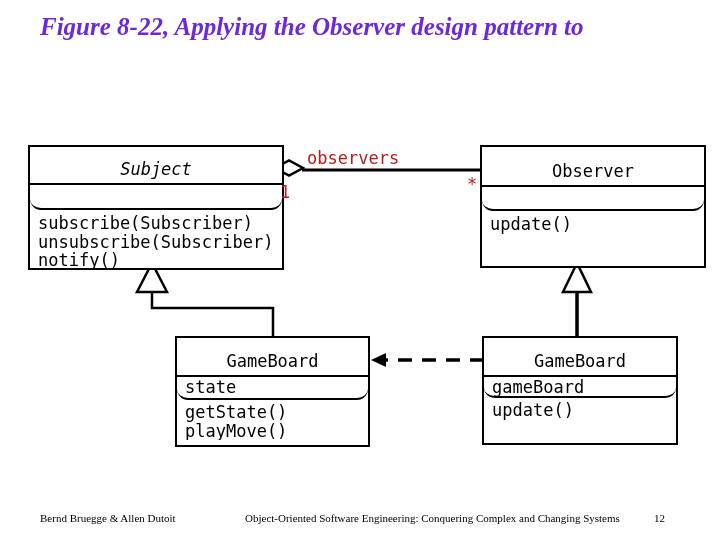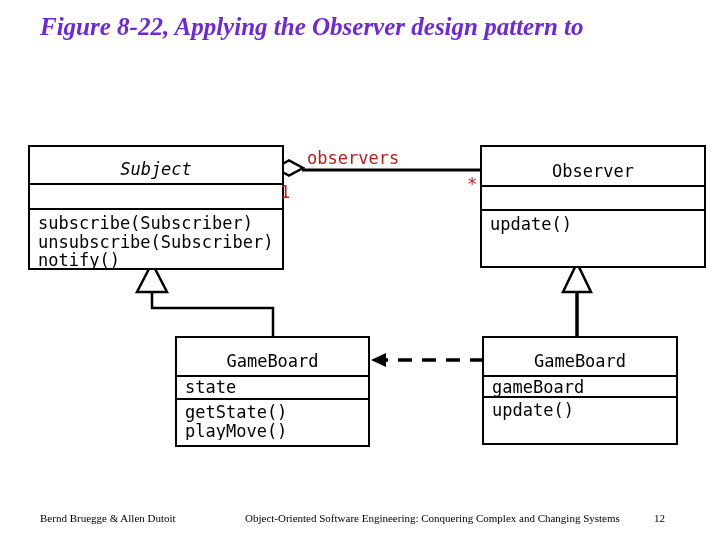--- a/index.html
+++ b/index.html
@@ -23,21 +23,21 @@
     font-size:17px; color:#000;
   }
   .uml-title {
     box-sizing:border-box; border-bottom:2px solid #000;
     display:flex; justify-content:center; align-items:flex-end;
     padding-bottom:4px; overflow:hidden; white-space:nowrap;
   }
   .uml-title.italic { font-style:italic; }
   .uml-attrs {
     box-sizing:border-box; border-bottom:2px solid #000;
-    padding:0 0 0 8px; line-height:21px; overflow:hidden; white-space:nowrap;
+    padding:0 0 0 8px; line-height:21px; overflow:hidden; white-space:nowrap;border-radius:11px;
   }
   .uml-ops {
     box-sizing:border-box; padding:4px 4px 0 8px;
     line-height:18.5px; overflow:hidden; white-space:nowrap;
   }
   
   .conn-label {
     position:absolute;
     font-family:"DejaVu Sans Mono", monospace;
     font-size:17px; color:#b91c1c; white-space:nowrap;

